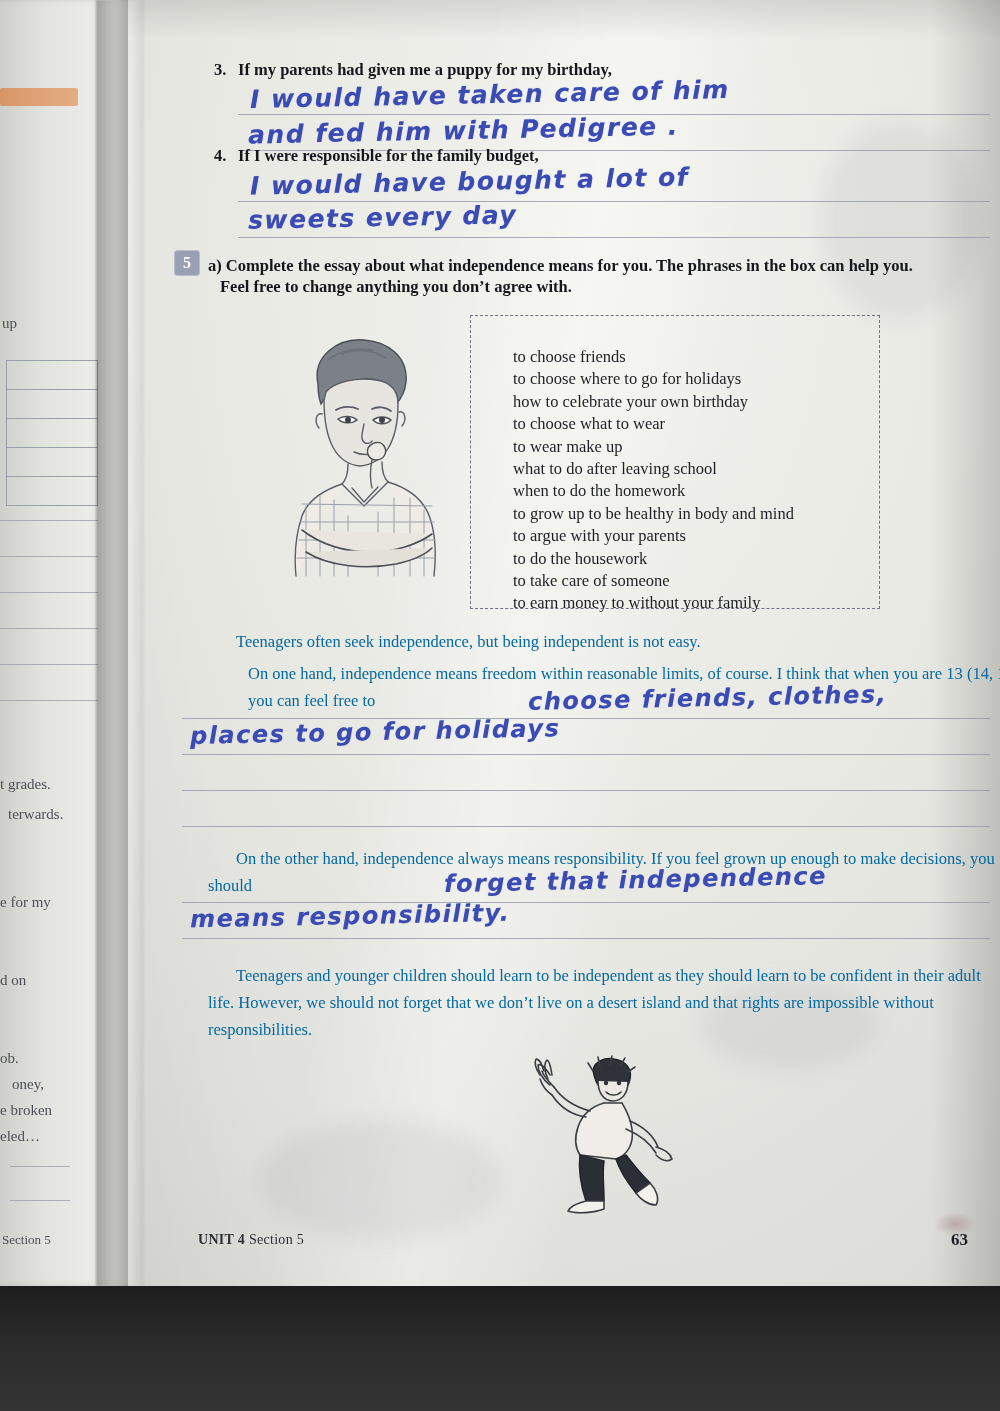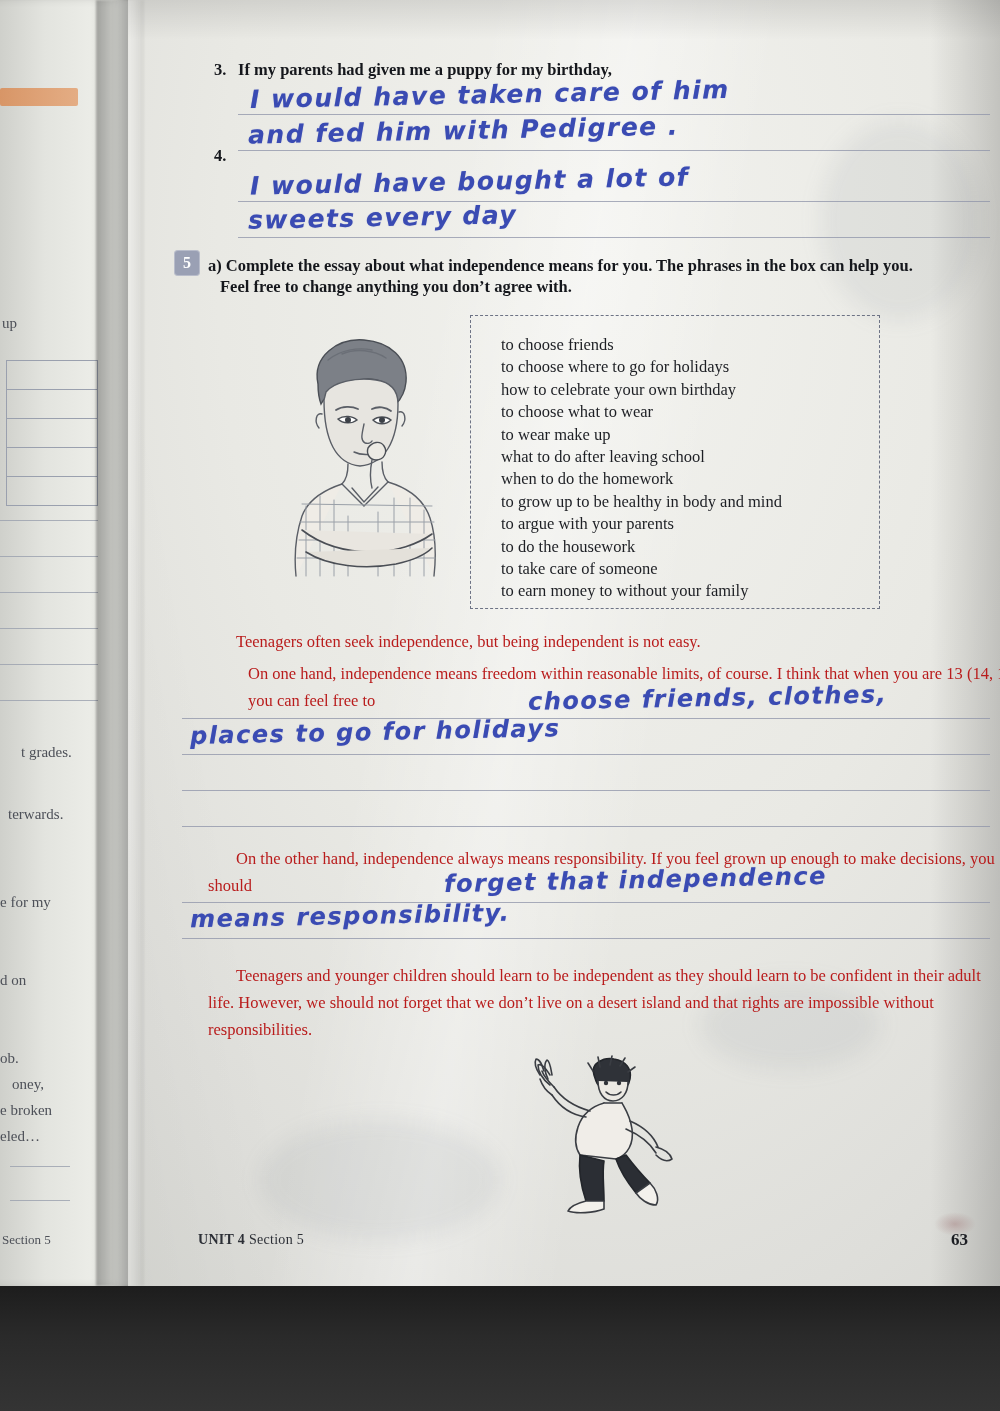--- a/index.html
+++ b/index.html
@@ -69,24 +69,24 @@
     background:#9aa0b4;color:#fff;border-radius:4px;
     font-family:"Liberation Serif",serif;font-weight:bold;font-size:16px;
     display:flex;align-items:center;justify-content:center;
     box-shadow:inset 0 0 0 1px rgba(255,255,255,.3);
   }
   
   .phrasebox{
     position:absolute;left:320px;top:315px;width:408px;height:292px;
     border:1px dashed #6d7385;
   }
-  .phrasebox ul{margin:4px;padding:14px 0 0 26px;list-style:none;}
+  .phrasebox ul{margin:16px;padding:14px 0 0 26px;list-style:none;}
   .phrasebox li{font-size:16.5px;line-height:22.4px;color:#1d1f24;}
   
-  .para{position:absolute;font-size:16.5px;line-height:27px;color:#b91c1c;width:790px;}
+  .para{position:absolute;font-size:16.5px;line-height:27px;color:#0369a1;width:790px;}
   .indent{text-indent:28px;}
   
   .footer-left{position:absolute;left:180px;top:1232px;font-size:14px;color:#2c2f36;letter-spacing:.3px;}
   .footer-left .unit{font-weight:bold;}
   .folio{position:absolute;right:22px;top:1230px;font-size:17px;font-weight:bold;color:#1b1d22;}
   .footer-far-left{position:absolute;left:6px;top:1232px;font-size:13px;color:#5d6068;}
   .corner-smudge{
     position:absolute;right:14px;top:1212px;width:42px;height:24px;
     background:radial-gradient(ellipse at center, rgba(160,120,120,.45), rgba(160,120,120,0) 70%);
   }
@@ -125,21 +125,21 @@
         <div></div>
         <div></div>
         <div></div>
     </div>
     <div class="lp-rule" style="left:0;top:520px;width:98px;"></div>
     <div class="lp-rule" style="left:0;top:556px;width:98px;"></div>
     <div class="lp-rule" style="left:0;top:592px;width:98px;"></div>
     <div class="lp-rule" style="left:0;top:628px;width:98px;"></div>
     <div class="lp-rule" style="left:0;top:664px;width:98px;"></div>
     <div class="lp-rule" style="left:0;top:700px;width:98px;"></div>
-    <span class="lp" style="left:0;top:744px;padding-left:21px;">t grades.</span>
+    <span class="lp" style="left:0;top:776px;">t grades.</span>
     <span class="lp" style="left:8px;top:806px;">terwards.</span>
     <span class="lp" style="left:0;top:894px;">e for my</span>
     <span class="lp" style="left:0;top:972px;">d on</span>
     <span class="lp" style="left:0;top:1050px;">ob.</span>
     <span class="lp" style="left:0;top:1076px;padding-left:12px;">oney,</span>
     <span class="lp" style="left:0;top:1102px;">e broken</span>
     <span class="lp" style="left:0;top:1128px;">eled…</span>
     <div class="lp-rule" style="left:10px;top:1166px;width:60px;"></div>
     <div class="lp-rule" style="left:10px;top:1200px;width:60px;"></div>
     <span class="lp footer-far-left" style="left:2px;top:1232px;font-size:13px;">Section 5</span>
@@ -150,20 +150,21 @@
   <div class="content">
 
     <div class="ex" style="left:64px;top:60px;">3.</div>
     <div class="ex" style="left:88px;top:60px;">If my parents had given me a puppy for my birthday,</div>
     <div class="rule" style="left:88px;top:114px;width:752px;"></div>
     <div class="rule" style="left:88px;top:150px;width:752px;"></div>
     <div class="hw" style="left:100px;top:80px;font-size:25px;">I would have taken care of him</div>
     <div class="hw" style="left:98px;top:116px;font-size:25px;">and fed him with Pedigree .</div>
 
     <div class="ex" style="left:64px;top:146px;">4.</div>
+    <div class="ex" style="left:88px;top:146px;">If I were responsible for the family budget,</div>
     <div class="rule" style="left:88px;top:201px;width:752px;"></div>
     <div class="rule" style="left:88px;top:237px;width:752px;"></div>
     <div class="hw" style="left:100px;top:167px;font-size:25px;">I would have bought a lot of</div>
     <div class="hw" style="left:98px;top:203px;font-size:25px;">sweets every day</div>
 
     <div class="badge">5</div>
     <div class="ex" style="left:58px;top:255px;width:782px;line-height:22px;">a) Complete the essay about what independence means for you. The phrases in the box can help you.</div>
     <div class="ex" style="left:70px;top:277px;width:770px;">Feel free to change anything you don’t agree with.</div>
 
     <div class="boy">

